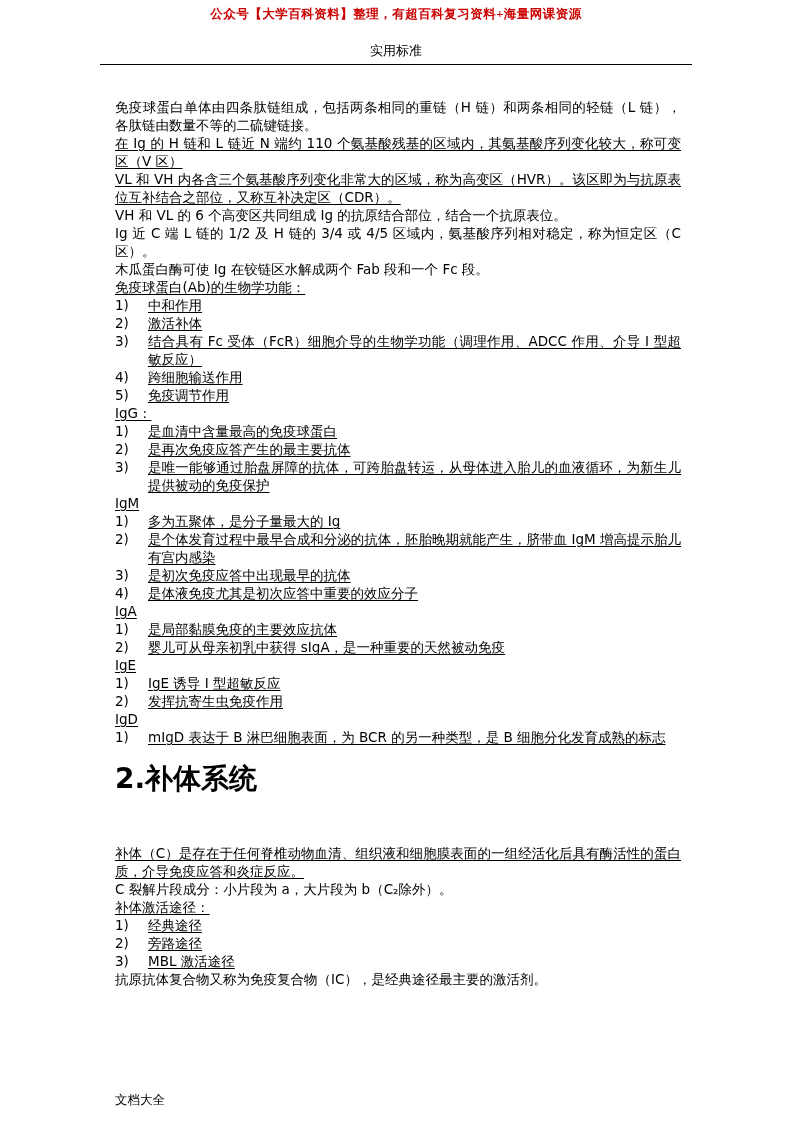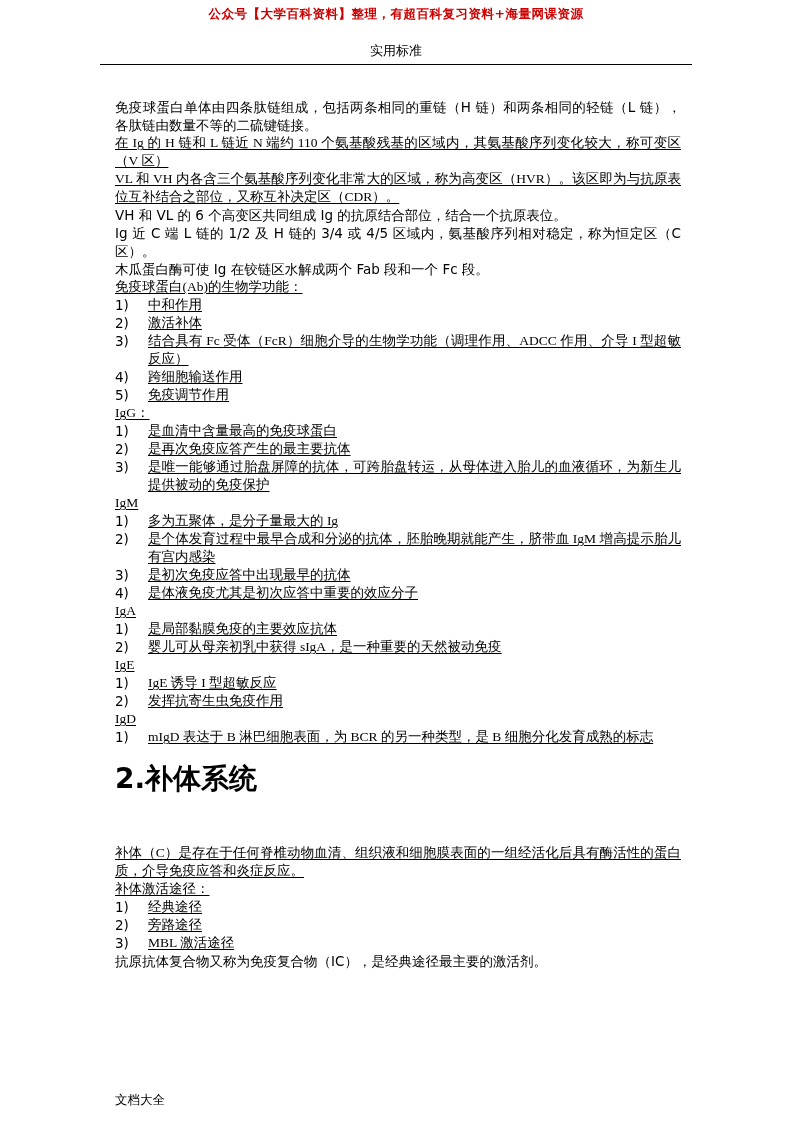--- a/index.html
+++ b/index.html
@@ -51,21 +51,20 @@
     line-height: 18px;
     text-align: justify;
     margin-top: 12px;
   }
   .para { margin: 0; }
   .u {
     text-decoration: underline;
     text-decoration-thickness: 1px;
     text-underline-offset: 2px;
     text-decoration-color: #000000;
-    font-family: Liberation Serif, serif;
   }
   .list-item {
     display: flex;
     align-items: flex-start;
   }
   .marker {
     flex: 0 0 33px;
   }
   .li-text {
     flex: 1;
@@ -80,21 +79,21 @@
   .footer {
     position: absolute;
     top: 1092px;
     left: 115px;
     font-size: 12.5px;
   }
 </style>
 </head>
 <body>
 
-<div class="notice" style="color: rgb(204, 0, 0);">公众号【大学百科资料】整理，有超百科复习资料+海量网课资源</div>
+<div class="notice" style="color: rgb(204, 0, 0); font-family: Liberation Serif, serif;">公众号【大学百科资料】整理，有超百科复习资料+海量网课资源</div>
 
 <div class="doc-header">实用标准</div>
 <div class="header-divider"></div>
 
 <div class="content">
     <div class="para">免疫球蛋白单体由四条肽链组成，包括两条相同的重链（H 链）和两条相同的轻链（L 链），各肽链由数量不等的二硫键链接。</div>
     <div class="para u">在 Ig 的 H 链和 L 链近 N 端约 110 个氨基酸残基的区域内，其氨基酸序列变化较大，称可变区（V 区）</div>
     <div class="para u">VL 和 VH 内各含三个氨基酸序列变化非常大的区域，称为高变区（HVR）。该区即为与抗原表位互补结合之部位，又称互补决定区（CDR）。</div>
     <div class="para">VH 和 VL 的 6 个高变区共同组成 Ig 的抗原结合部位，结合一个抗原表位。</div>
     <div class="para">Ig 近 C 端 L 链的 1/2 及 H 链的 3/4 或 4/5 区域内，氨基酸序列相对稳定，称为恒定区（C 区）。</div>
@@ -168,20 +167,21 @@
       <span class="marker">2)</span>
       <span class="li-text u">发挥抗寄生虫免疫作用</span>
     </div>
     <div class="para u">IgD</div>
     <div class="list-item">
       <span class="marker">1)</span>
       <span class="li-text u">mIgD 表达于 B 淋巴细胞表面，为 BCR 的另一种类型，是 B 细胞分化发育成熟的标志</span>
     </div>
     <div class="heading1">2.补体系统</div>
     <div class="para u">补体（C）是存在于任何脊椎动物血清、组织液和细胞膜表面的一组经活化后具有酶活性的蛋白质，介导免疫应答和炎症反应。</div>
+    <div class="para">C 裂解片段成分：小片段为 a，大片段为 b（C₂除外）。</div>
     <div class="para u">补体激活途径：</div>
     <div class="list-item">
       <span class="marker">1)</span>
       <span class="li-text u">经典途径</span>
     </div>
     <div class="list-item">
       <span class="marker">2)</span>
       <span class="li-text u">旁路途径</span>
     </div>
     <div class="list-item">

